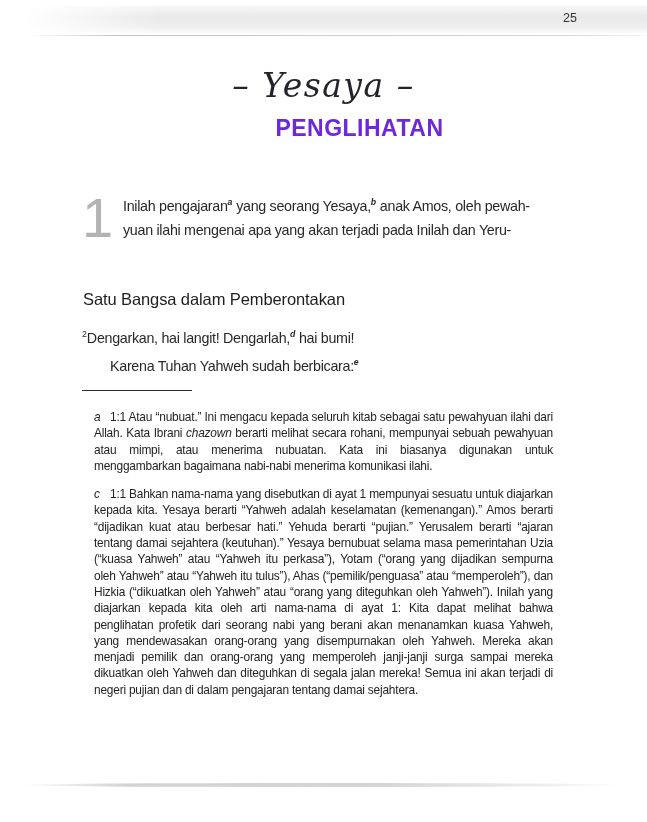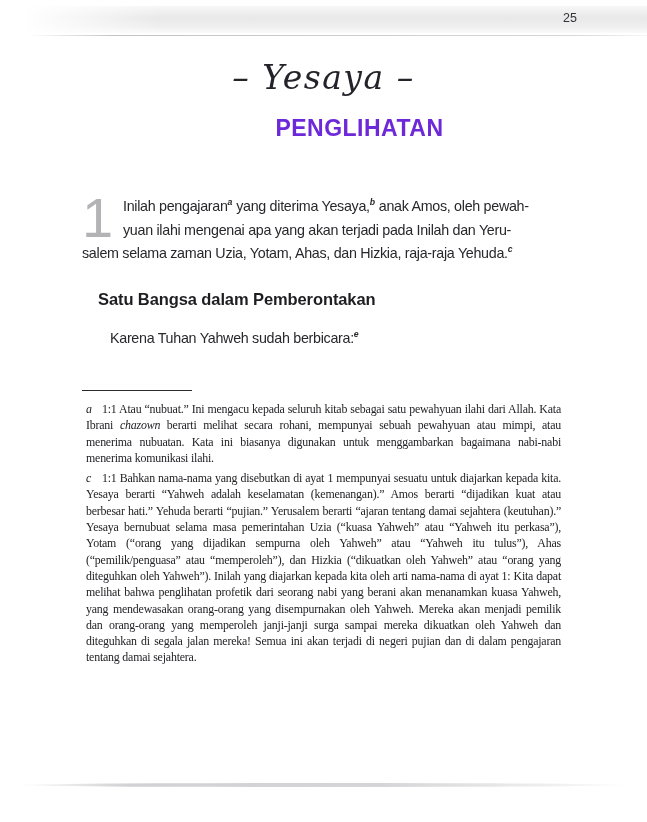--- a/index.html
+++ b/index.html
@@ -22,82 +22,82 @@
   .top-line {
     position:absolute; top:35px; left:28px; right:0; height:1px;
     background:linear-gradient(to right,rgba(190,190,193,0),rgba(185,185,188,0.85) 14%,rgba(198,198,201,0.7) 88%,rgba(198,198,201,0.15));
   }
   .bottom-shadow {
     position:absolute; top:783px; left:18px; right:18px; height:4px; border-radius:50%;
     background:linear-gradient(to right,rgba(180,180,183,0),rgba(172,172,176,0.55) 18%,rgba(172,172,176,0.5) 60%,rgba(185,185,188,0.22) 88%,rgba(185,185,188,0));
   }
   
   .script-title {
-    position:absolute; top:58px; left:0; width:100%; margin:0; text-align:center;
+    position:absolute; top:66px; left:0; width:100%; margin:0; text-align:center;
     font-family:"DejaVu Serif", serif; font-style:italic; font-weight:400;
     font-size:33px; letter-spacing:1.5px; color:#23232a;
   }
   .chapter-title {
     position:absolute; top:115px; left:0; width:100%; margin:0; text-align:center;
     font-size:23px; font-weight:bold; letter-spacing:0.5px; color:#6d28d9;padding-left:36px;
   }
   
   .content { position:absolute; left:82px; top:0; width:483px; }
   .verse1 {
     position:absolute; top:195px; left:0; width:100%;
     font-size:14.3px; line-height:23.5px; letter-spacing:-0.3px; color:#28282c;
   }
   .dropcap {
     float:left; width:32px; margin:1px 9px 0 0;
     font-size:56px; line-height:44px; color:#b3b3b6;
   }
   .bodyline { white-space:nowrap; }
   .section-heading {
-    position:absolute; top:290px; left:16px; margin:0;
-    font-size:16.5px; font-weight:bold; letter-spacing:-0.1px; color:#1e1e22;
+    position:absolute; top:290px; left:1px; margin:0;
+    font-size:16.5px; font-weight:normal; letter-spacing:-0.1px; color:#1e1e22;
   }
   .verse2 { position:absolute; top:325px; left:0; font-size:14.3px; letter-spacing:-0.3px; color:#28282c; }
   .poemline { line-height:27.5px; white-space:nowrap; }
   .poemline.indent { padding-left:28px; }
   
   .fn-rule { position:absolute; top:390px; left:0; width:110px; height:1.3px; background:#2b2b2b; }
   .footnotes {
     position:absolute; top:397px; left:0; width:483px; max-height:372px; overflow:hidden;
     font-size:11.9px; line-height:16.3px; letter-spacing:-0.2px;
     text-align:justify; color:#232327;
   }
-  .footnote { margin:4px;font-family:Liberation Serif, serif; }
+  .footnote { margin:12px; }
   .fn-marker { font-style:italic; display:inline-block; width:16px; }
   sup { font-size:61%; line-height:0; vertical-align:super; letter-spacing:0; }
   sup.it { font-style:italic; font-weight:bold; }
   .it { font-style:italic; }
 </style>
 </head>
 <body>
 
 <div class="top-band">
   <span class="page-num">25</span>
 </div>
 <div class="top-line"></div>
 
 <h1 class="script-title">– Yesaya –</h1>
 <h2 class="chapter-title">PENGLIHATAN</h2>
 
 <div class="content">
 
   <div class="verse1">
     <span class="dropcap">1</span>
-    <div class="bodyline"><span>Inilah pengajaran</span><sup class="it">a</sup><span> yang diterima Yesaya,</span><sup class="it">b</sup><span> anak Amos, oleh pewah-</span></div>
+    <div class="bodyline"><span>Inilah pengajaran</span><sup class="it">a</sup><span> yang seorang Yesaya,</span><sup class="it">b</sup><span> anak Amos, oleh pewah-</span></div>
     <div class="bodyline"><span>yuan ilahi mengenai apa yang akan terjadi pada Inilah dan Yeru-</span></div>
-    <div class="bodyline"><span>salem selama zaman Uzia, Yotam, Ahas, dan Hizkia, raja-raja Yehuda.</span><sup class="it">c</sup></div>
   </div>
 
   <h3 class="section-heading">Satu Bangsa dalam Pemberontakan</h3>
 
   <div class="verse2">
+    <div class="poemline"><sup>2</sup><span>Dengarkan, hai langit! Dengarlah,</span><sup class="it">d</sup><span> hai bumi!</span></div>
     <div class="poemline indent"><span>Karena Tuhan Yahweh sudah berbicara:</span><sup class="it">e</sup></div>
   </div>
 
   <div class="fn-rule"></div>
   <div class="footnotes" id="footnotes">
       <p class="footnote"><span class="fn-marker">a</span><span>1:1 Atau “nubuat.” Ini mengacu kepada seluruh kitab sebagai satu pewahyuan ilahi dari Allah. Kata Ibrani </span><span class="it">chazown</span><span> berarti melihat secara rohani, mempunyai sebuah pewahyuan atau mimpi, atau menerima nubuatan. Kata ini biasanya digunakan untuk menggambarkan bagaimana nabi-nabi menerima komunikasi ilahi.</span></p>
       <p class="footnote"><span class="fn-marker">c</span><span>1:1 Bahkan nama-nama yang disebutkan di ayat 1 mempunyai sesuatu untuk diajarkan kepada kita. Yesaya berarti “Yahweh adalah keselamatan (kemenangan).” Amos berarti “dijadikan kuat atau berbesar hati.” Yehuda berarti “pujian.” Yerusalem berarti “ajaran tentang damai sejahtera (keutuhan).” Yesaya bernubuat selama masa pemerintahan Uzia (“kuasa Yahweh” atau “Yahweh itu perkasa”), Yotam (“orang yang dijadikan sempurna oleh Yahweh” atau “Yahweh itu tulus”), Ahas (“pemilik/penguasa” atau “memperoleh”), dan Hizkia (“dikuatkan oleh Yahweh” atau “orang yang diteguhkan oleh Yahweh”). Inilah yang diajarkan kepada kita oleh arti nama-nama di ayat 1: Kita dapat melihat bahwa penglihatan profetik dari seorang nabi yang berani akan menanamkan kuasa Yahweh, yang mendewasakan orang-orang yang disempurnakan oleh Yahweh. Mereka akan menjadi pemilik dan orang-orang yang memperoleh janji-janji surga sampai mereka dikuatkan oleh Yahweh dan diteguhkan di segala jalan mereka! Semua ini akan terjadi di negeri pujian dan di dalam pengajaran tentang damai sejahtera.</span></p>
     </div>
 
 </div>

